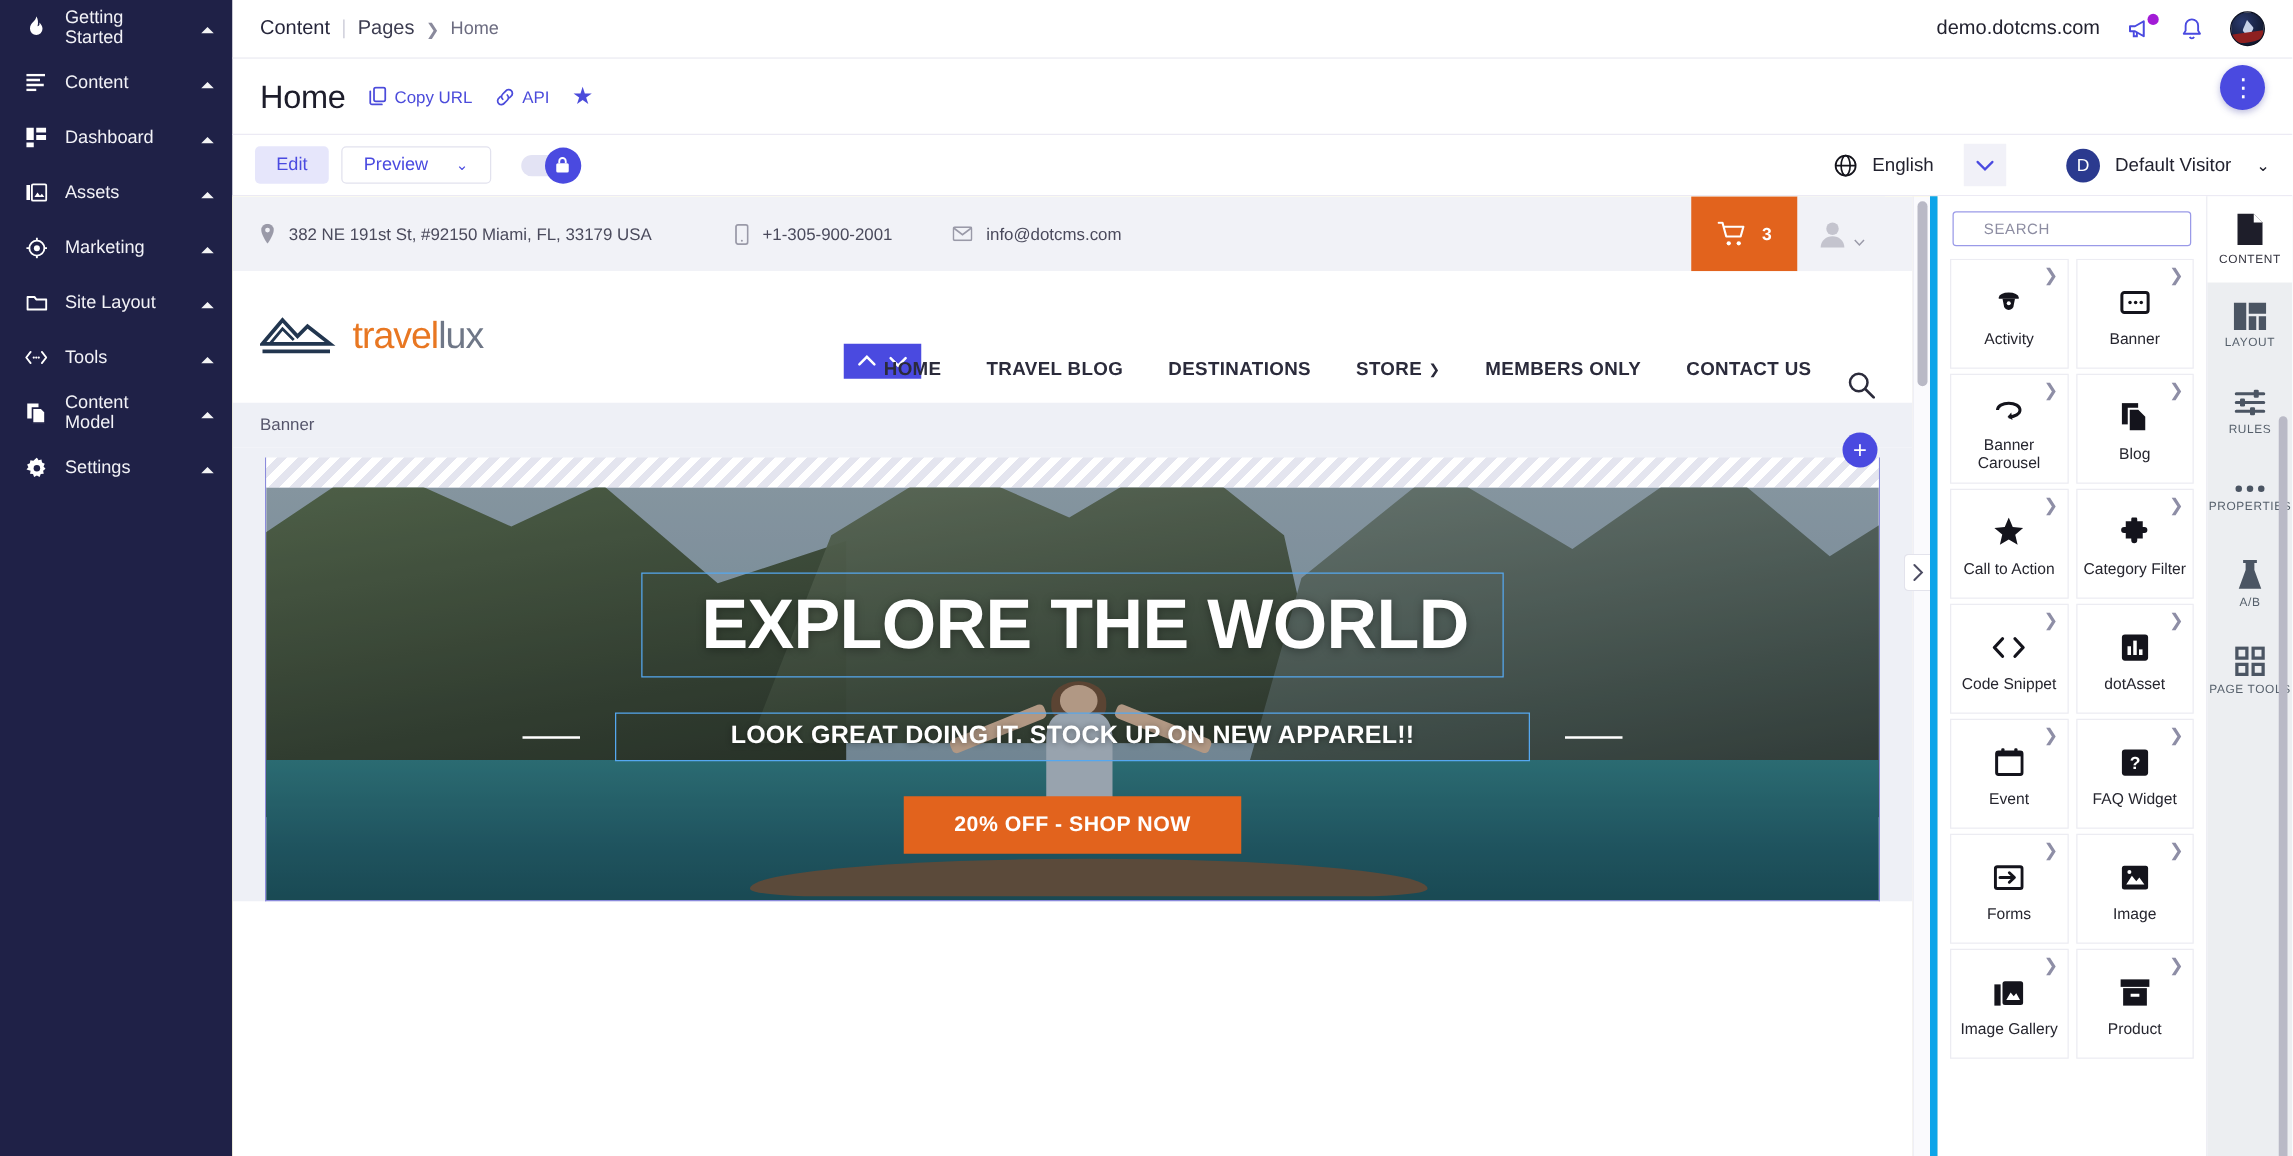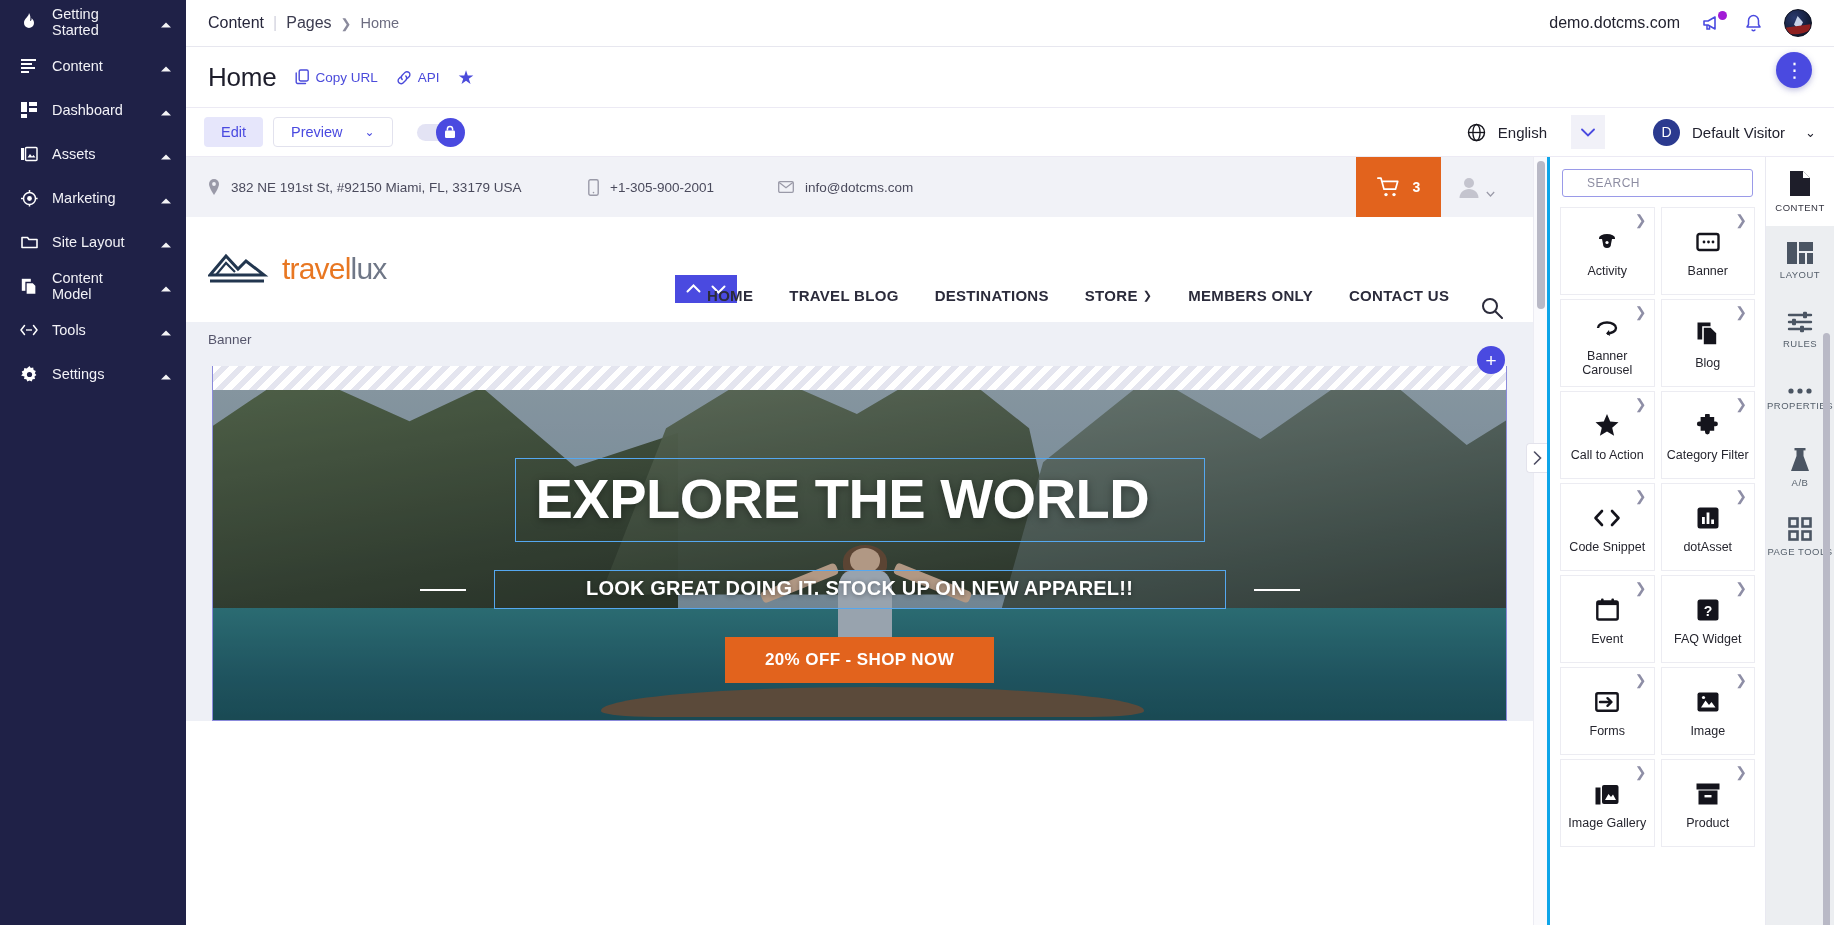--- a/index.html
+++ b/index.html
@@ -100,31 +100,31 @@
   .vis-av {
     width:27px; height:27px; border-radius:50%; background:#2b3a8f; color:#fff;
     display:flex; align-items:center; justify-content:center; font-size:14px;
   }
   .vis-chev { color:#22222f; font-size:13px; margin-left:8px; }
 
   
   .canvas-wrap { flex:1; display:flex; min-height:0; position:relative; background:#fff; }
   .canvas {
     flex:1; min-width:0; position:relative; overflow:hidden; background:#fef9c3;
-    border-right:3px solid #0ea5e9;
+    border-right:6px solid #0ea5e9;
   }
   .iframe { position:absolute; inset:0; right:14px; overflow:hidden; background:#fff; }
 
   .site-top {
     height:60px; background:#f1f2f7; display:flex; align-items:center; padding:0 22px;
     font-size:13.5px; color:#4a4a5c; gap:0;
   }
   .st-item { display:flex; align-items:center; gap:11px; }
   .st-item.addr { width: 380px; }
-  .st-item.phone { width: 190px; }
+  .st-item.phone { width: 174px; }
   .cart {
     margin-left:auto; width:85px; height:60px; background:#e2631d; color:#fff;
     display:flex; align-items:center; justify-content:center; gap:13px; cursor:pointer;
     font-size:14px; font-weight:700;
   }
   .acct { width:70px; height:60px; background:#f1f2f7; display:flex; align-items:center; justify-content:center; gap:3px; color:#9a9aa8; cursor:pointer;}
 
   .site-nav { height:105px; background:#fff; display:flex; align-items:flex-start; padding:0 22px; position:relative; }
   .brand { display:flex; align-items:center; gap:12px; margin-top:32px; }
   .brand-word { font-size:30px; letter-spacing:-.8px; }
@@ -169,21 +169,21 @@
   .person { position:absolute; left:46%; bottom:6%; width:9%; height:46%; }
   .person .head { position:absolute; left:36%; top:0; width:26%; height:16%; background:#d8b69a; border-radius:50%; }
   .person .hair { position:absolute; left:30%; top:-2%; width:38%; height:22%; background:#6a4b33; border-radius:50% 50% 40% 40%; }
   .person .body { position:absolute; left:26%; top:15%; width:46%; height:60%; background:#b8c4d0; border-radius:22% 22% 12% 12%; }
   .person .arm-l { position:absolute; left:-42%; top:19%; width:70%; height:8%; background:#d8b69a; transform:rotate(-22deg); border-radius:4px;}
   .person .arm-r { position:absolute; right:-42%; top:19%; width:70%; height:8%; background:#d8b69a; transform:rotate(22deg); border-radius:4px;}
   .hero-dim { position:absolute; inset:0; background:rgba(40,45,55,.22); }
   .hero-inner { position:absolute; inset:0; display:flex; flex-direction:column; align-items:center; padding-top:68px; }
   .hero-h1-box { border:1px solid #55a8f0; width:calc(100% - 200px); max-width:690px; padding:12px 0 14px; }
   .hero-h1 {
-    color:#fff; font-size:56px; font-weight:700; text-align:left; letter-spacing:-.5px;
+    color:#fff; font-size:56px; font-weight:700; text-align:center; letter-spacing:-.5px;
     font-stretch:condensed; line-height:1; text-shadow:0 2px 8px rgba(0,0,0,.35);padding-left:20px;
   }
   .hero-sub-row { display:flex; align-items:center; width:calc(100% - 60px); max-width:880px; margin-top:28px; gap:28px; }
   .hero-rule { flex:0 0 46px; height:2px; background:#fff; }
   .hero-sub-box { flex:1; border:1px solid #55a8f0; padding:6px 0 8px; }
   .hero-sub { color:#fff; font-size:20px; font-weight:700; text-align:center; font-stretch:condensed; letter-spacing:.2px; text-shadow:0 1px 5px rgba(0,0,0,.4);}
   .hero-cta {
     margin-top:28px; background:#e2631d; color:#fff; padding:13px 40px; font-size:17px;
     font-weight:700; font-stretch:condensed; letter-spacing:.4px; cursor:pointer;
   }
@@ -321,53 +321,53 @@
           </svg></span>
     </div>
 
     <div class="sb-item">
       <span class="sb-ico">
           <svg width="17" height="14" viewBox="0 0 17 14">
             <path d="M1 2.5h5.5l1.5 2H16v8H1z" fill="none" stroke="#fff" stroke-width="1.6" stroke-linejoin="round"></path>
           </svg>
         </span>
       <span class="sb-label">Site Layout</span>
-      <span class="sb-caret"><svg width="12" height="8" viewBox="0 0 12 8">
-            <path d="M1 6.5 L6 1.5 L11 6.5 Z" fill="#fff"></path>
-          </svg></span>
-    </div>
-
-    <div class="sb-item">
-      <span class="sb-ico">
-          <svg width="16" height="17" viewBox="0 0 16 17">
-            <rect x="0.8" y="0.8" width="9" height="12" fill="#fff"></rect>
-            <path d="M5 4.5h7l3 3v9H5z" fill="#fff" stroke="#1f2147" stroke-width="1.3"></path>
-          </svg>
-        </span>
-      <span class="sb-label">Content Model</span>
       <span class="sb-caret"><svg width="12" height="8" viewBox="0 0 12 8">
             <path d="M1 6.5 L6 1.5 L11 6.5 Z" fill="#fff"></path>
           </svg></span>
     </div>
 
     <div class="sb-item">
       <span class="sb-ico">
           <svg width="18" height="12" viewBox="0 0 18 12">
             <g stroke="#fff" stroke-width="1.5" fill="none" stroke-linecap="round" stroke-linejoin="round">
               <path d="M4.5 1.5 L1 6 L4.5 10.5"></path>
               <path d="M13.5 1.5 L17 6 L13.5 10.5"></path>
             </g>
             <g fill="#fff">
               <circle cx="7" cy="6" r=".9"></circle>
               <circle cx="9" cy="6" r=".9"></circle>
               <circle cx="11" cy="6" r=".9"></circle>
             </g>
           </svg>
         </span>
       <span class="sb-label">Tools</span>
+      <span class="sb-caret"><svg width="12" height="8" viewBox="0 0 12 8">
+            <path d="M1 6.5 L6 1.5 L11 6.5 Z" fill="#fff"></path>
+          </svg></span>
+    </div>
+
+    <div class="sb-item">
+      <span class="sb-ico">
+          <svg width="16" height="17" viewBox="0 0 16 17">
+            <rect x="0.8" y="0.8" width="9" height="12" fill="#fff"></rect>
+            <path d="M5 4.5h7l3 3v9H5z" fill="#fff" stroke="#1f2147" stroke-width="1.3"></path>
+          </svg>
+        </span>
+      <span class="sb-label">Content Model</span>
       <span class="sb-caret"><svg width="12" height="8" viewBox="0 0 12 8">
             <path d="M1 6.5 L6 1.5 L11 6.5 Z" fill="#fff"></path>
           </svg></span>
     </div>
 
     <div class="sb-item">
       <span class="sb-ico">
           <svg width="17" height="17" viewBox="0 0 17 17">
             <path d="M8.5 0l1.3 2.1 2.4-.5.4 2.4 2.2 1-1 2.2 1.6 1.8-1.9 1.5.5 2.4-2.4.3-.9 2.3-2.2-1.1-2.2 1.1-.9-2.3-2.4-.3.5-2.4L.1 9.5 1.7 7.7.7 5.5l2.2-1 .4-2.4 2.4.5z" fill="#fff"></path>
             <circle cx="8.5" cy="8.5" r="2.6" fill="#1f2147"></circle>

